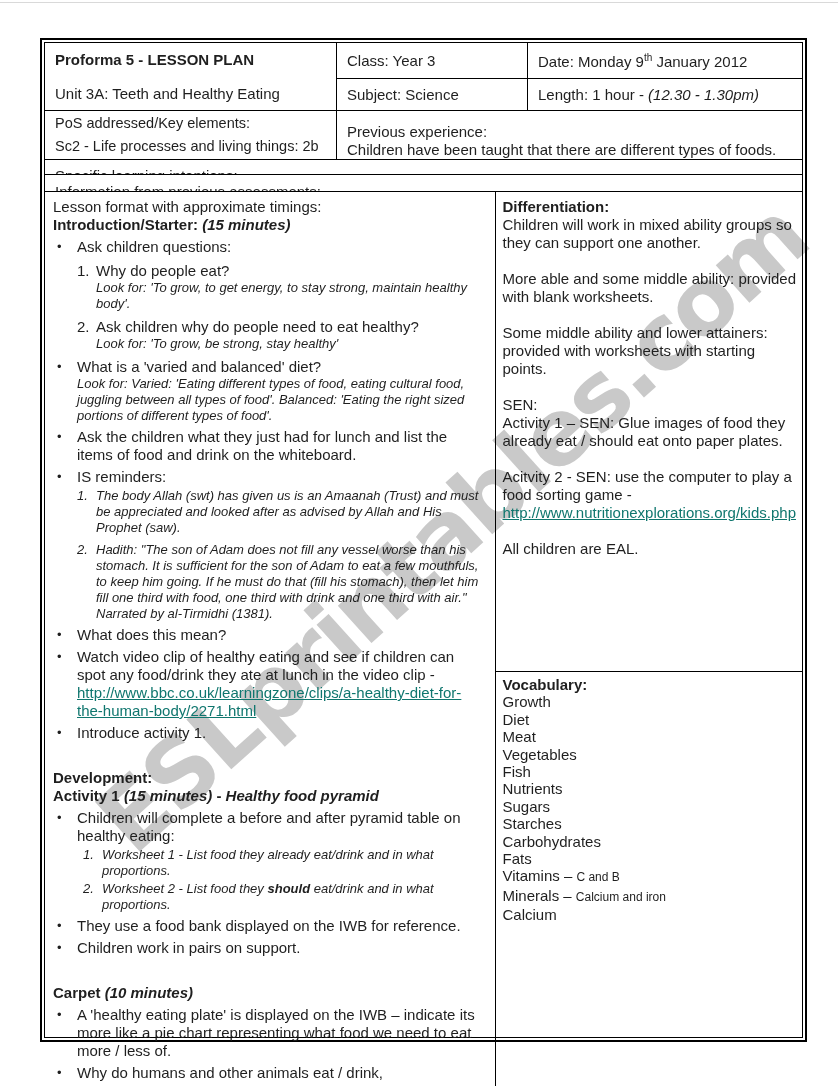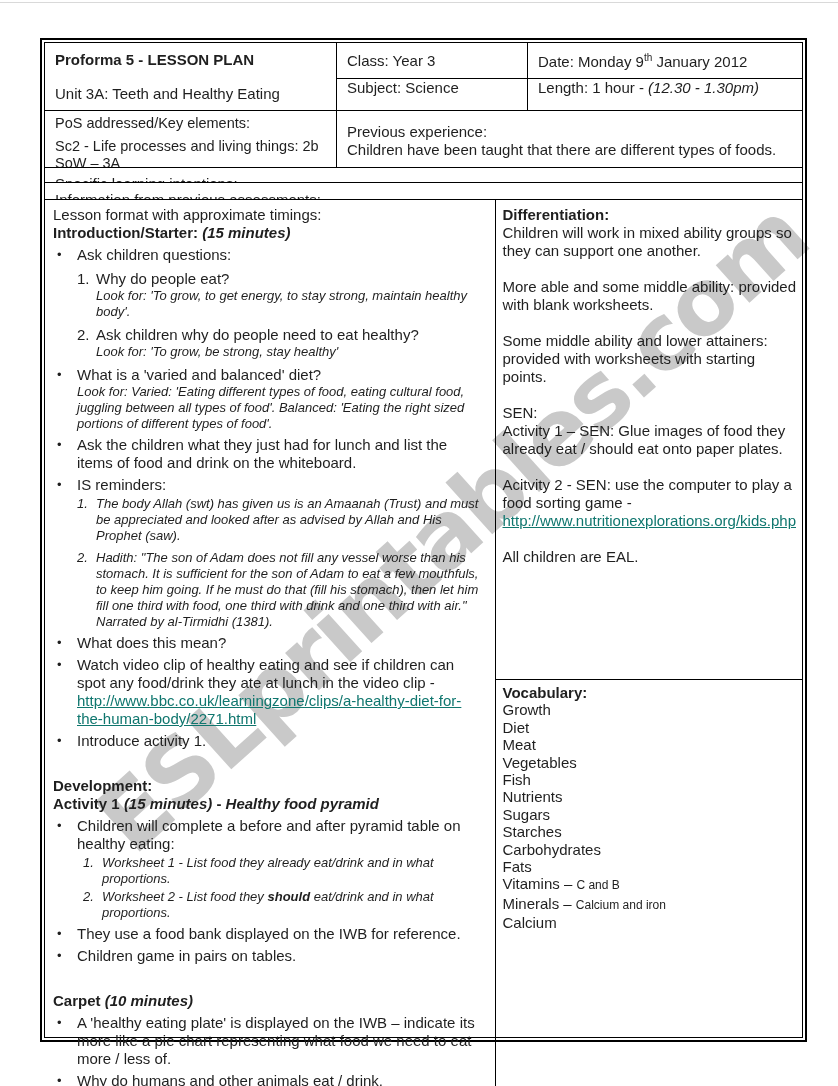--- a/index.html
+++ b/index.html
@@ -48,21 +48,21 @@
   .br { border-right: 1px solid #000; }
   .bb { border-bottom: 1px solid #000; }
 
   
   .r-head { height: 72px; }
   .c-title { width: 292px; padding: 8px 10px; font-size: 15px; }
   .c-title .unit { margin-top: 17px; font-size: 15px; }
   .colmid { width: 190px; display: flex; flex-direction: column; }
   .collast { flex: 1; display: flex; flex-direction: column; }
   .hcell { flex: none; height: 36px; display: flex; align-items: center; padding: 0 10px; font-size: 15px; }
-  .hcell2 { flex: 1; display: flex; padding: 0 10px; font-size: 15px; }
+  .hcell2 { flex: 1; display: flex; align-items: center; padding: 0 10px; font-size: 15px; }
   sup { font-size: 10px; }
 
   .r-pos { height: 57px; }
   .c-pos { width: 292px; padding: 4px 10px; font-size: 14.5px; line-height: 17px; }
   .c-pos .g { height: 6px; }
   .c-prev { flex: 1; padding: 12px 10px 0 10px; font-size: 15px; line-height: 18px; }
 
   .r-li { height: 76px; padding: 7px 10px; font-size: 15px; line-height: 17px; }
 
   .r-assess { height: 70px; padding: 8px 10px; font-size: 15px; line-height: 18px; }
@@ -125,21 +125,20 @@
             <span><span>Length: 1 hour - </span><span class="i">(12.30 - 1.30pm)</span></span>
           </div>
         </div>
       </div>
 
       <div class="row r-pos bb">
         <div class="cell c-pos br">
           <div>PoS addressed/Key elements:</div>
           <div class="g"></div>
           <div>Sc2 - Life processes and living things: 2b</div>
-          <div>SoW – 3A</div>
         </div>
         <div class="cell c-prev">
           <div>Previous experience:</div>
           <div>Children have been taught that there are different types of foods.</div>
         </div>
       </div>
 
       <div class="row r-li bb cell" style="display:block;">
         <div>Specific learning intentions:</div>
 
@@ -239,21 +238,21 @@
             <span class="num">2.</span>
             <div class="t"><span>Worksheet 2 - List food they </span><span class="b">should</span><span> eat/drink and in what proportions.</span></div>
           </div>
 
           <div class="li">
             <span class="marker"></span>
             <div class="t">They use a food bank displayed on the IWB for reference.</div>
           </div>
           <div class="li">
             <span class="marker"></span>
-            <div class="t">Children game in pairs on tables.</div>
+            <div class="t">Children work in pairs on support.</div>
           </div>
 
           <div class="sec">
             <span class="b">Carpet </span><span class="b i">(10 minutes)</span>
           </div>
 
           <div class="li">
             <span class="marker"></span>
             <div class="t">A 'healthy eating plate' is displayed on the IWB – indicate its more like a pie chart representing what food we need to eat more / less of.</div>
           </div>

